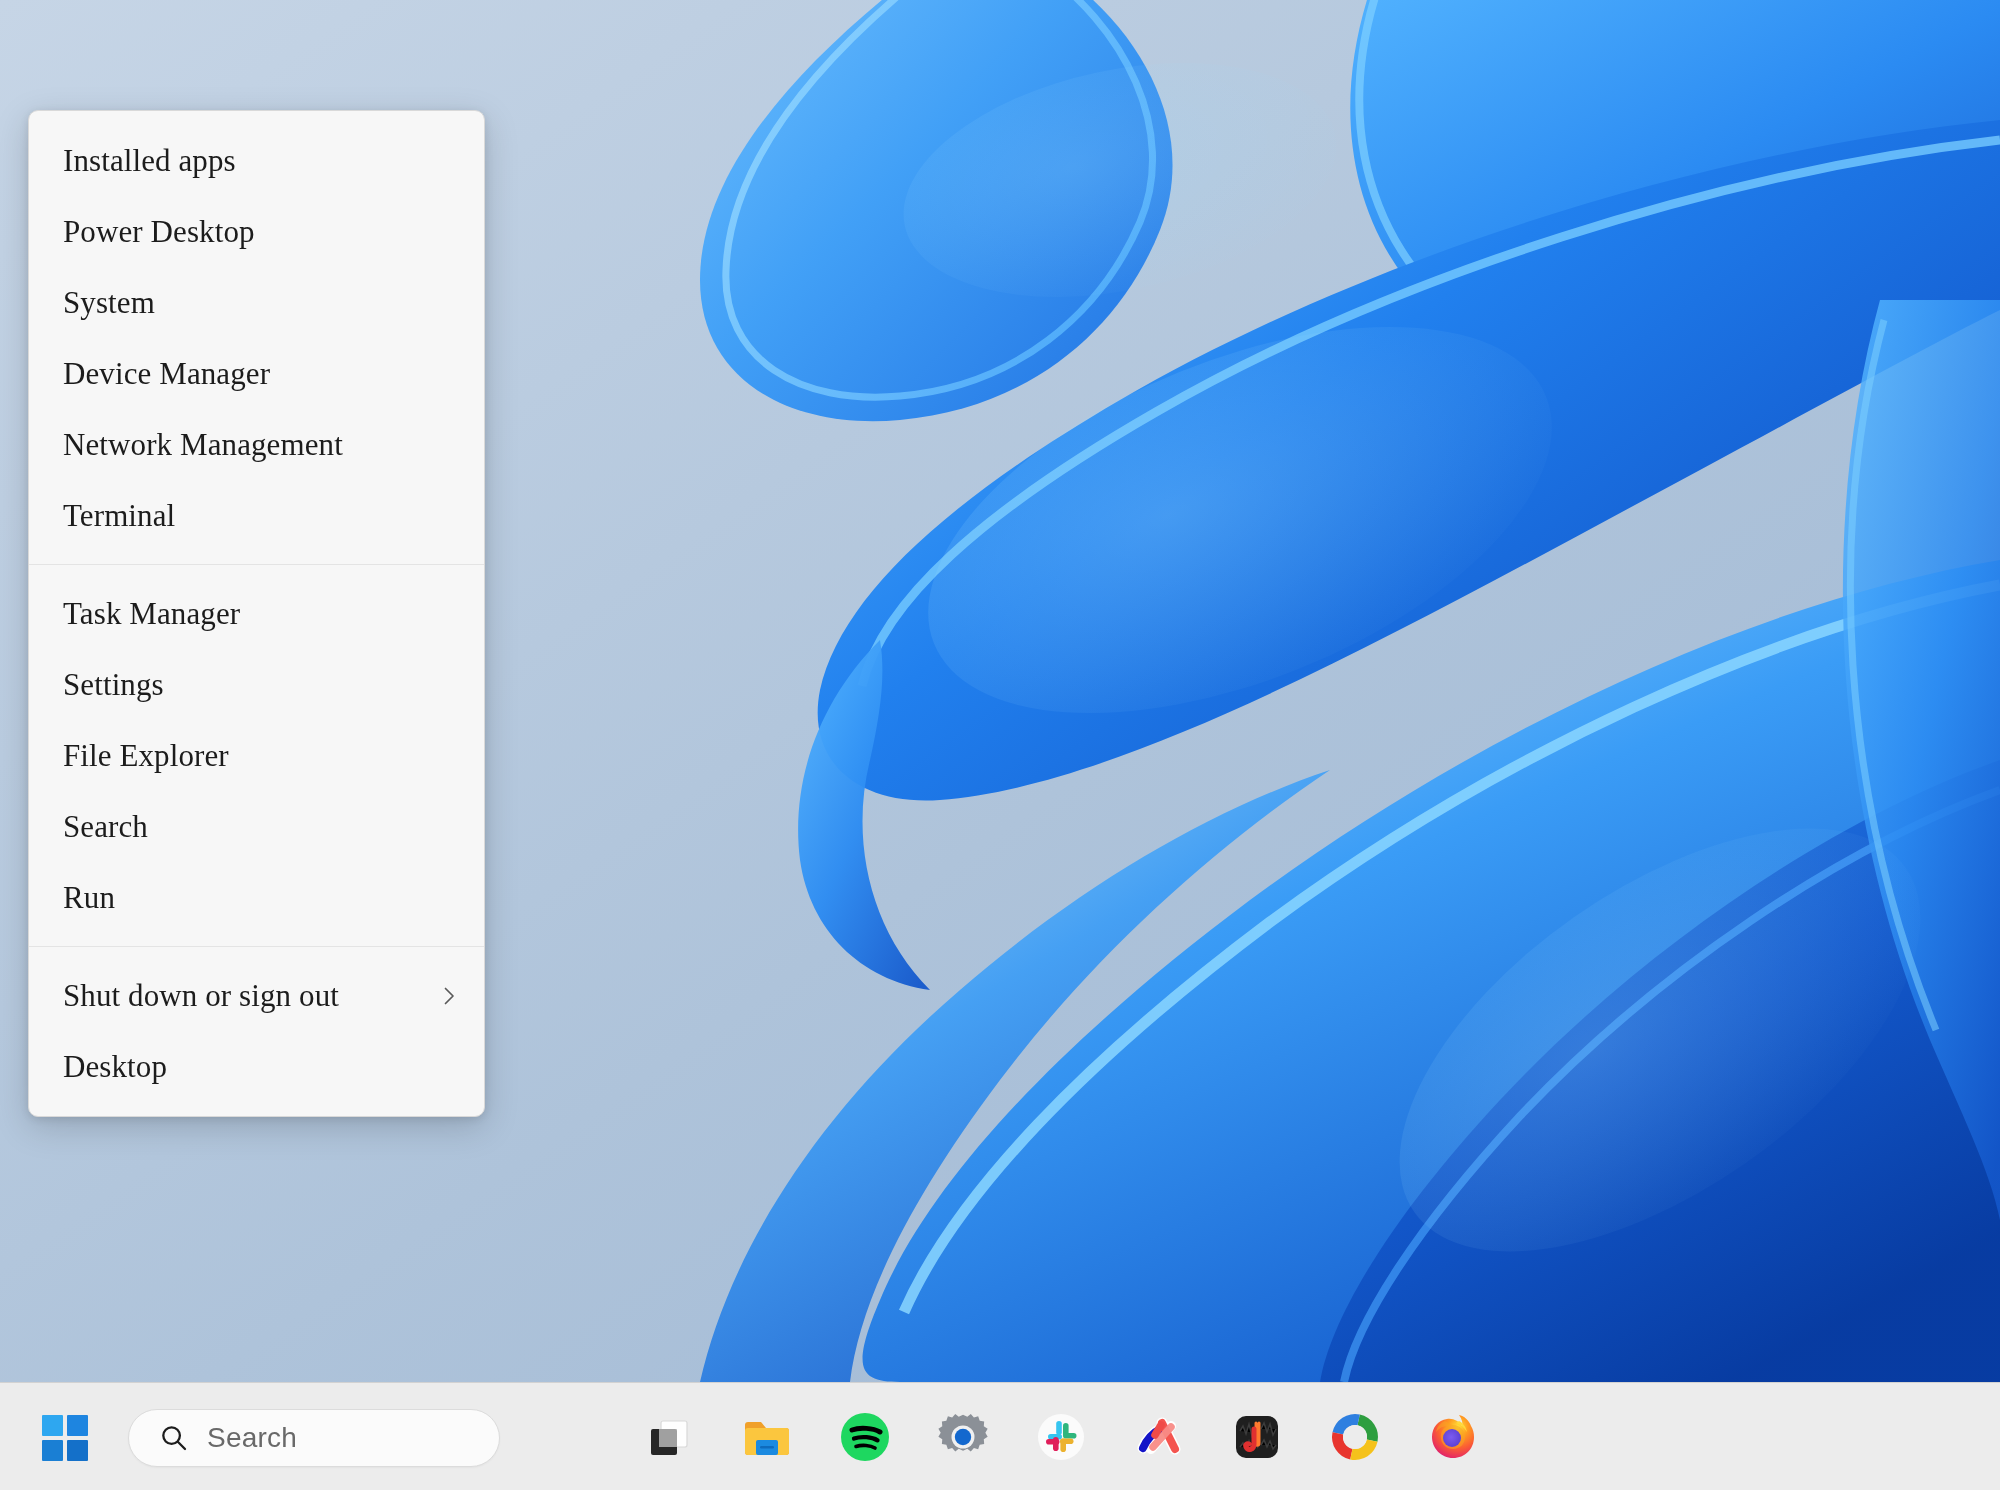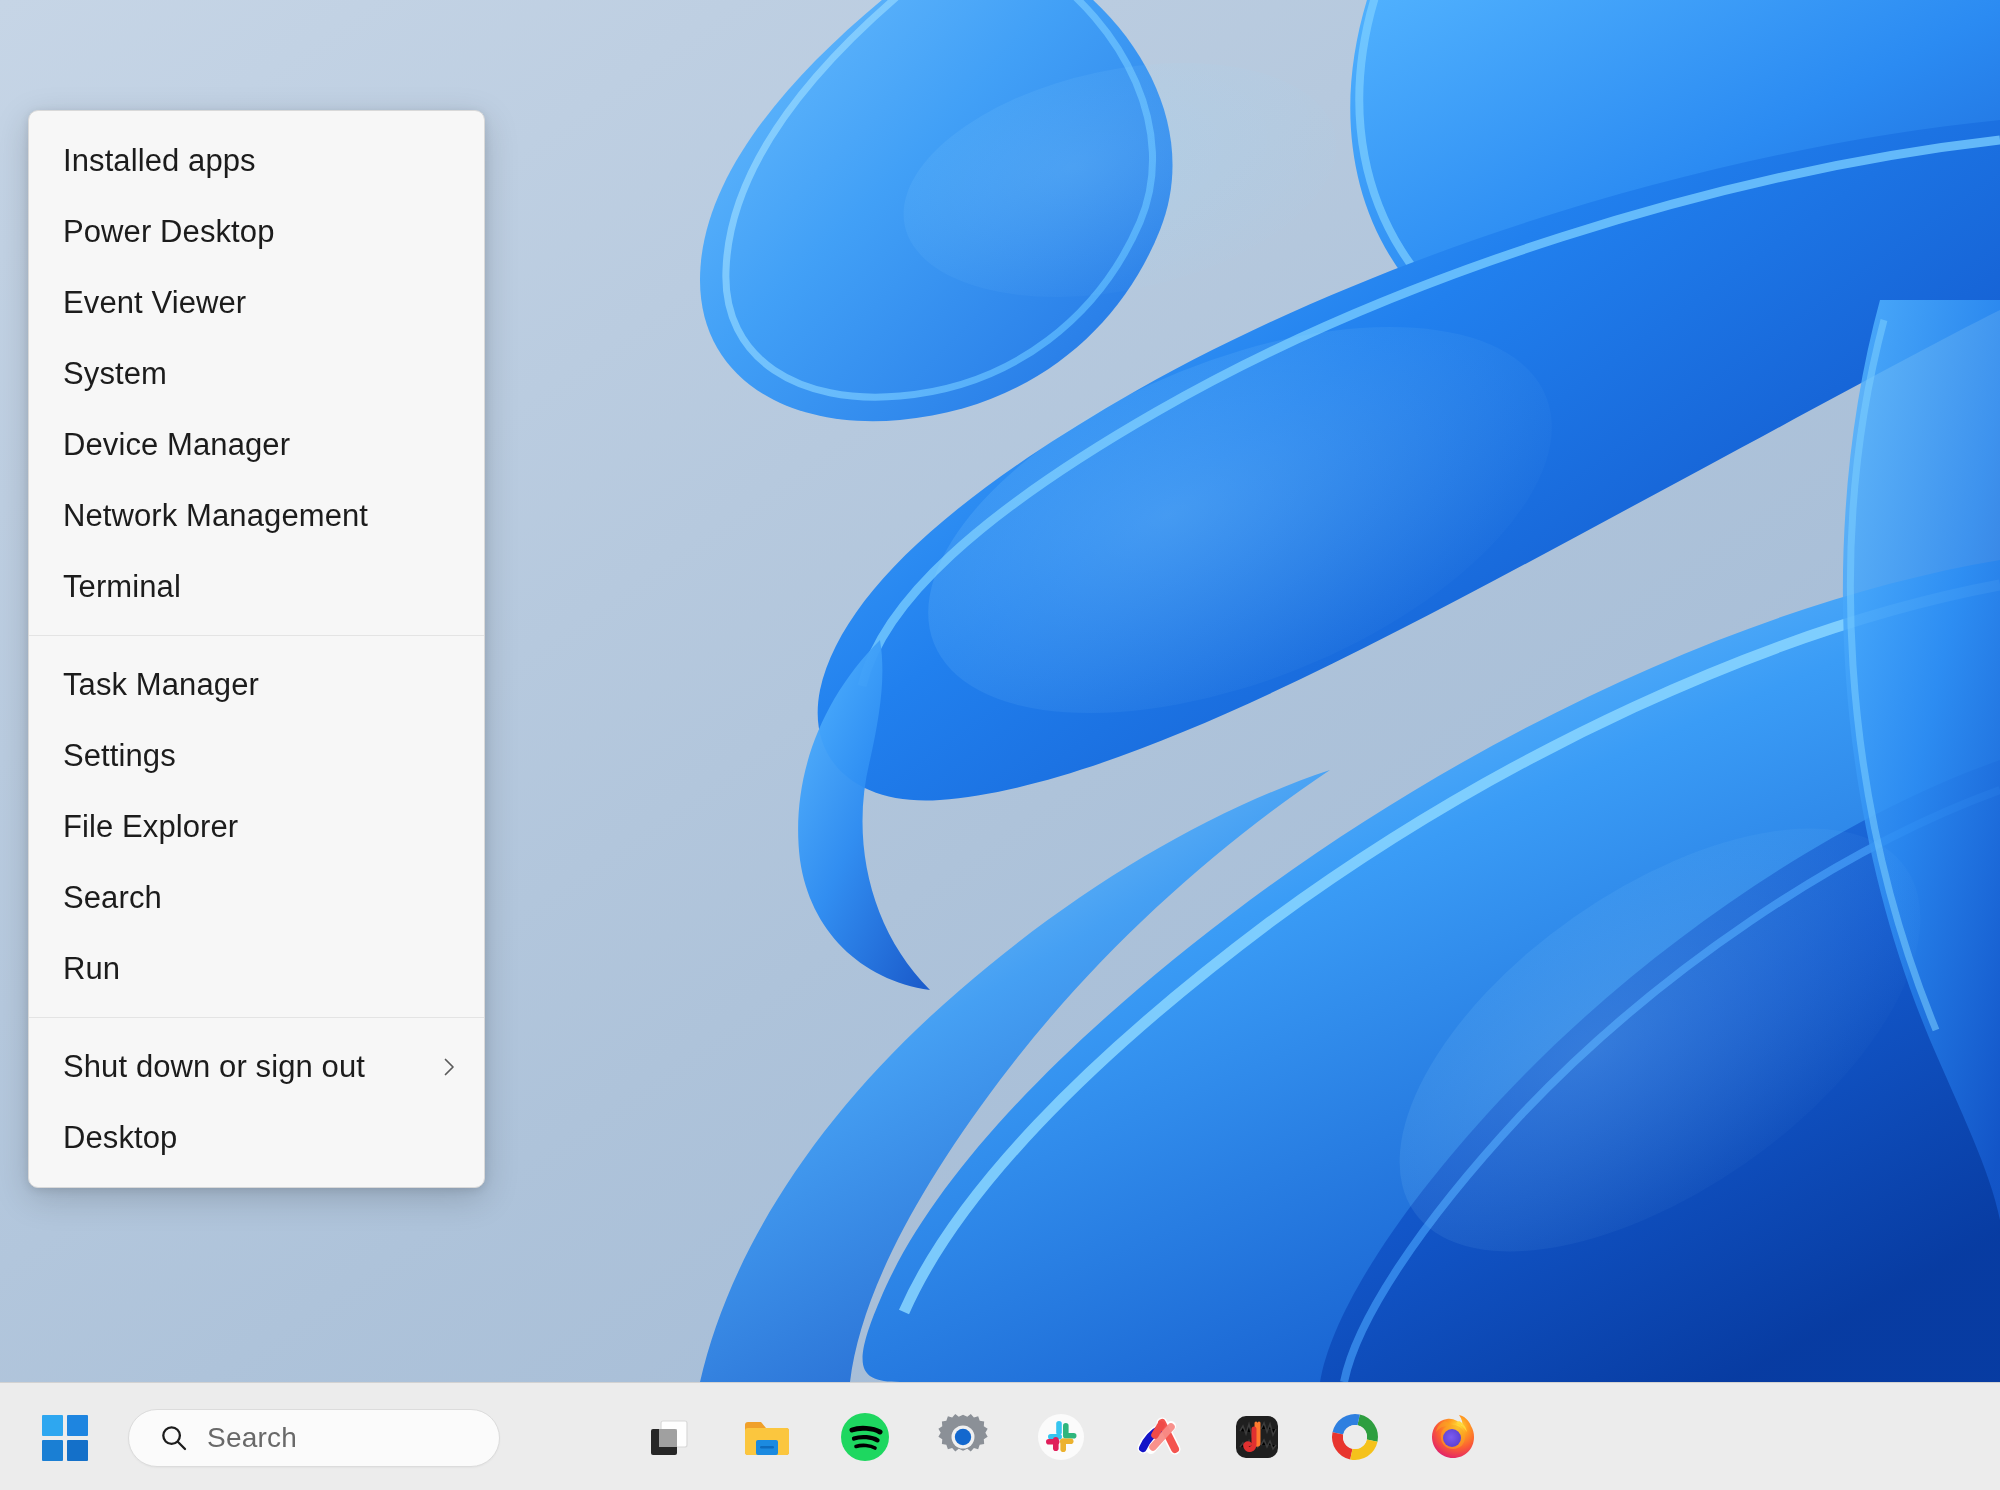--- a/index.html
+++ b/index.html
@@ -10,20 +10,21 @@
     background:#a8c0da;
     position:relative;
   }
 
   
   #desktop {
     position:absolute; left:0; top:0; width:2000px; height:1382px;
     overflow:hidden;
     background:
       radial-gradient(120% 90% at 18% 12%, #c2d2e4 0%, #b2c6dd 38%, #a5bcd6 70%, #9fb8d4 100%);
+    font-family: Liberation Serif, serif;
   }
   #wallpaper { position:absolute; inset:0; }
   #wallpaper svg { display:block; width:100%; height:100%; }
 
   
   #winx-menu {
     position:absolute;
     left:28px; top:110px;
     width:457px;
     background:#f7f7f7;
@@ -212,23 +213,20 @@
   </div>
 
   <div id="winx-menu">
 
     <div class="menu-group">
       <div class="menu-item">
         <span class="mi-label">Installed apps</span>
       </div>
       <div class="menu-item">
         <span class="mi-label">Power Desktop</span>
-      </div>
-      <div class="menu-item">
-        <span class="mi-label">Event Viewer</span>
       </div>
       <div class="menu-item">
         <span class="mi-label">System</span>
       </div>
       <div class="menu-item">
         <span class="mi-label">Device Manager</span>
       </div>
       <div class="menu-item">
         <span class="mi-label">Network Management</span>
       </div>

